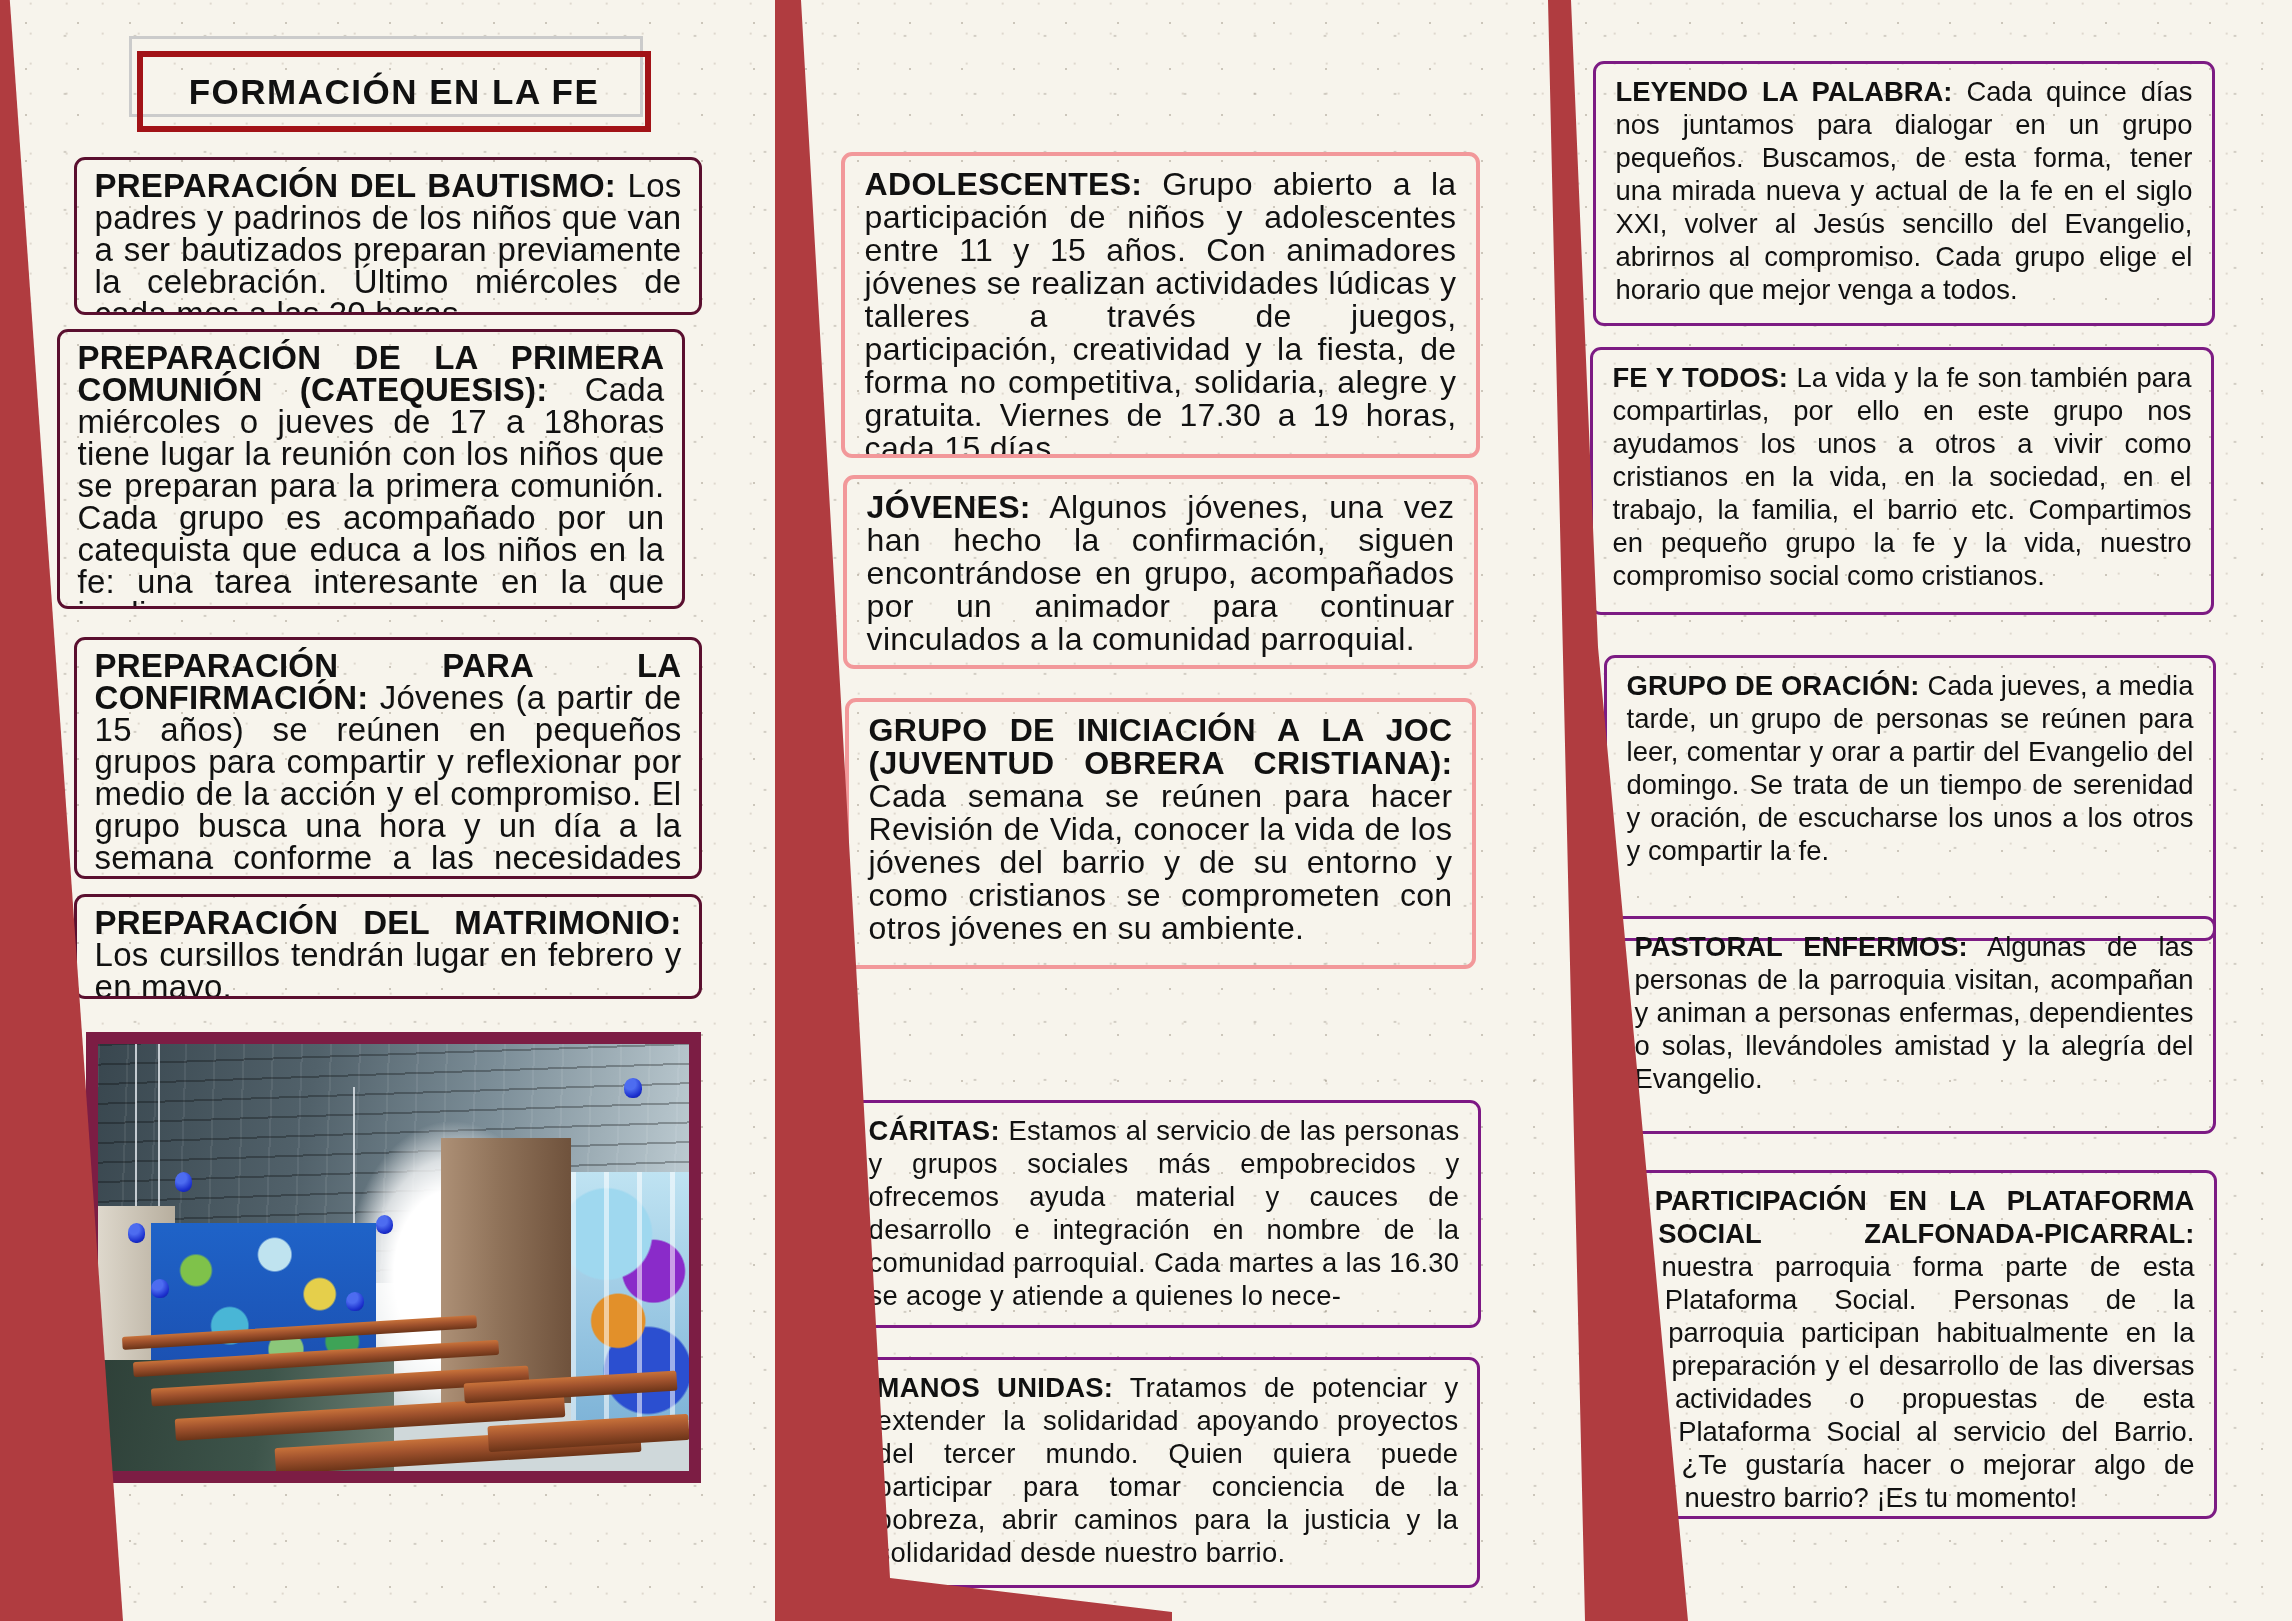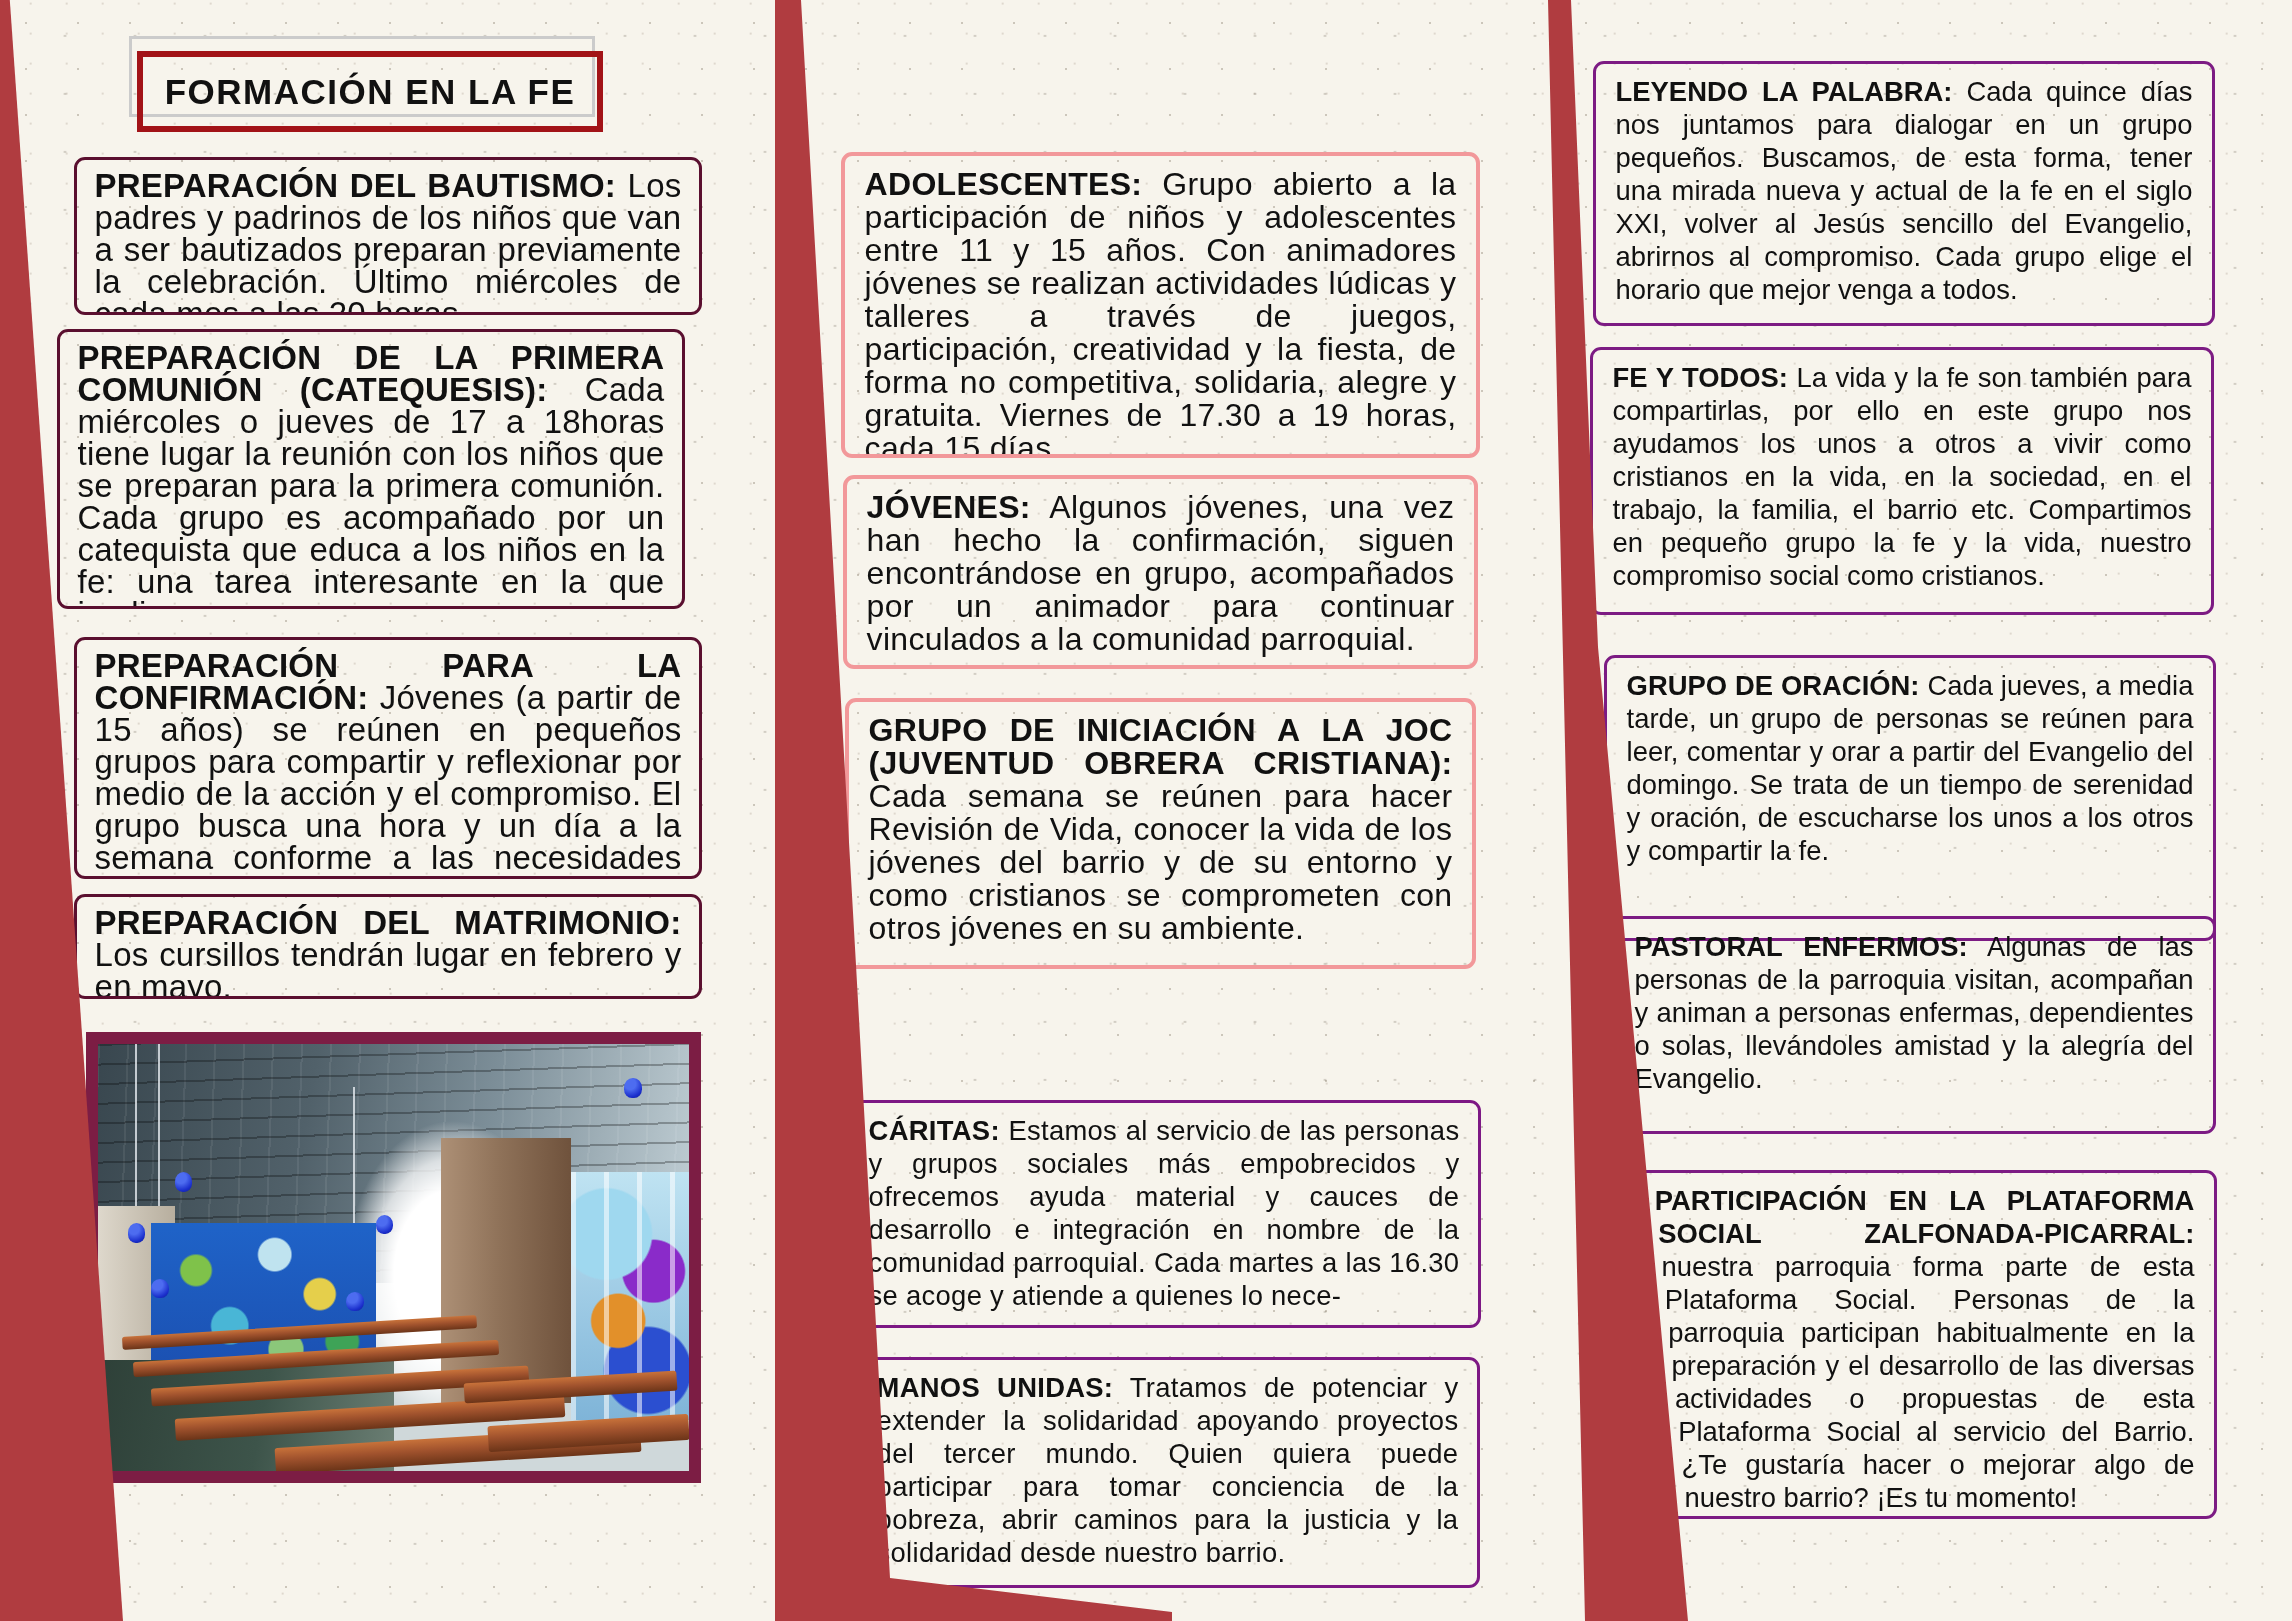--- a/index.html
+++ b/index.html
@@ -23,21 +23,21 @@
   #stripe-mid{clip-path:polygon(775px 0,801px 0,856px 965px,890px 1578px,1172px 1612px,1172px 1621px,775px 1621px);}
   #stripe-right{clip-path:polygon(1548px 0,1571px 0,1598px 647px,1688px 1621px,1585px 1621px);}
 
   
   .titlebox{position:absolute;z-index:6;}
   .titlebox .ghost{position:absolute;left:-7.8px;top:-14.7px;width:100%;height:100%;border:3.9px solid #cbcbcb;box-sizing:border-box;}
   .titlebox .redline{position:absolute;inset:0;border:6.9px solid #a21317;box-sizing:border-box;}
   .titlebox.bright .redline{border-color:#b11b1f;}
   .titlebox .tlabel{position:absolute;inset:0;display:flex;align-items:center;justify-content:center;
     font-weight:bold;font-size:35px;letter-spacing:1.5px;white-space:nowrap;}
-  #title-formacion{left:137px;top:51px;width:466px;height:81px;}
+  #title-formacion{left:137px;top:51px;width:514px;height:81px;}
   #title-lugar{left:854px;top:47px;width:607px;height:89px;}
   #title-grupos{left:850px;top:978px;width:611px;height:95px;letter-spacing:2.9px;}
   #title-grupos .tlabel{letter-spacing:3.9px;}
 
   
   .box{position:absolute;box-sizing:border-box;z-index:4;
     text-align:justify;overflow:hidden;background:transparent;border-radius:11px;}
   .box p{margin:0;}
   .c1{border:3.9px solid #5a0f2f;font-size:33px;line-height:32px;letter-spacing:0.2px;padding:9.8px 17.6px;}
   .c2y{border:4.9px solid #f2989a;font-size:32px;line-height:33px;letter-spacing:0.3px;padding:11.8px 19.6px;}

